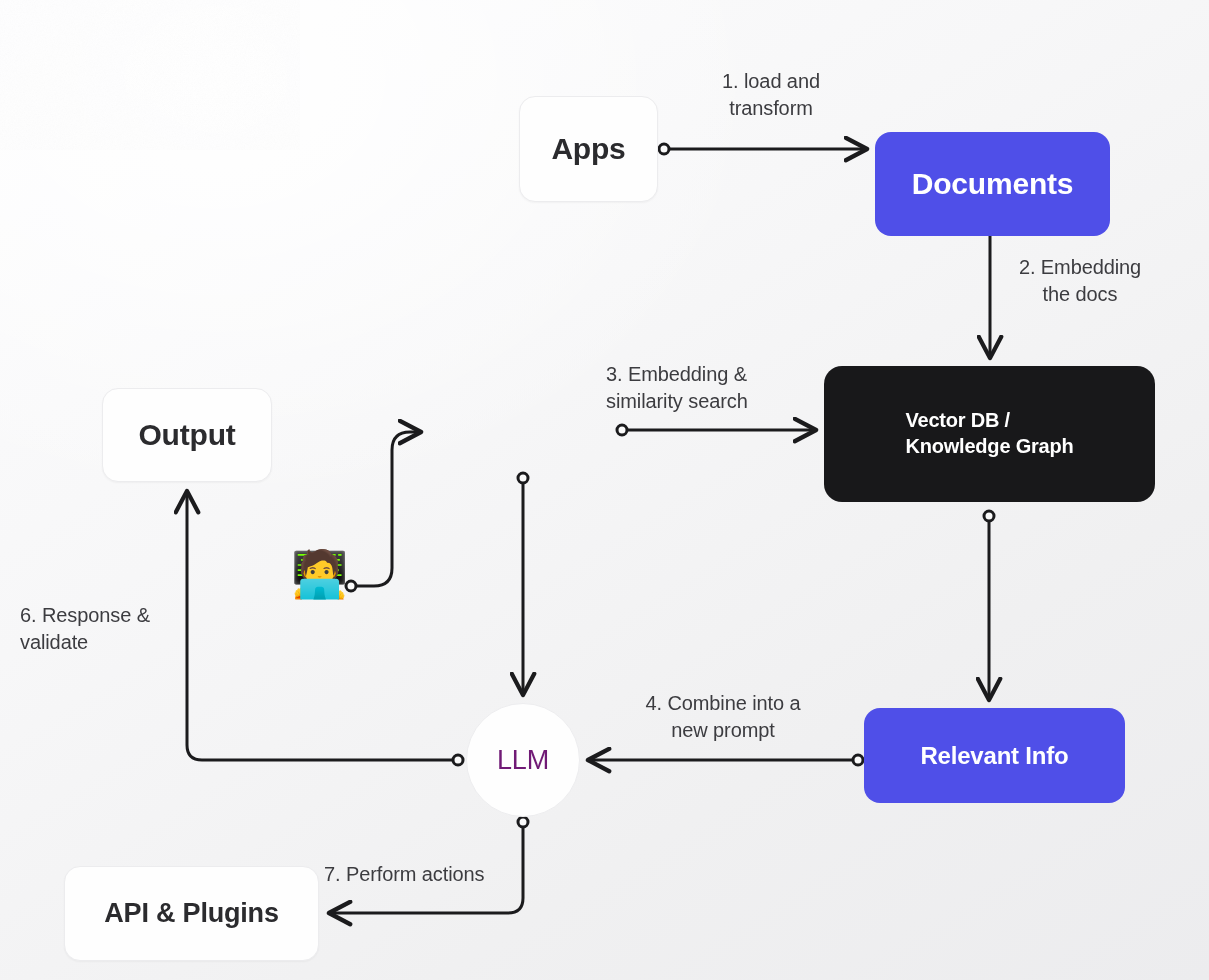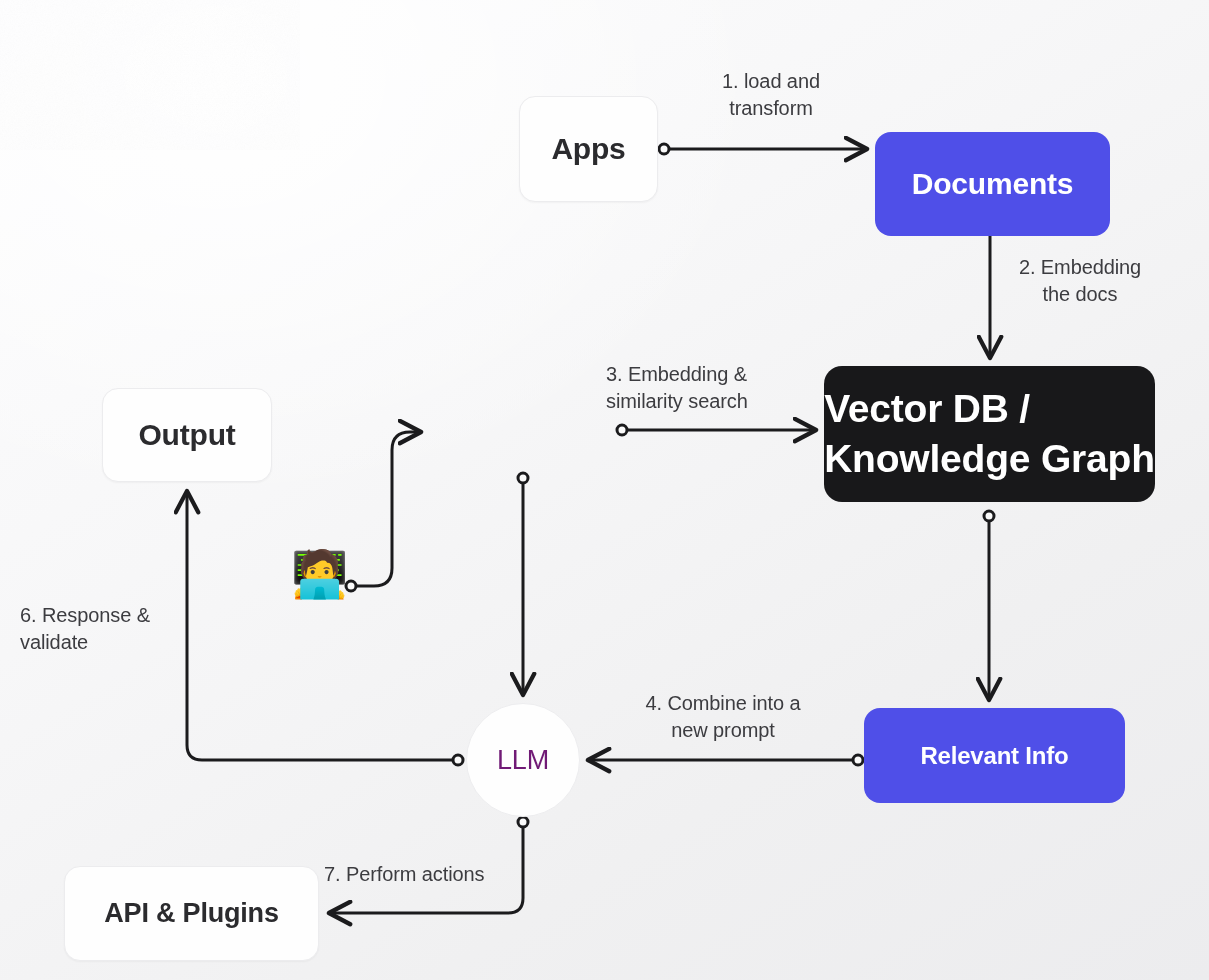--- a/index.html
+++ b/index.html
@@ -157,21 +157,21 @@
   </svg>
 
   <div class="node node-white" style="left:519px; top:96px; width:139px; height:106px; font-size:30px;">
     <span>Apps</span>
   </div>
 
   <div class="node node-blue" style="left:875px; top:96px; width:235px; height:104px; font-size:30px;margin-top:36px;">
     <span>Documents</span>
   </div>
 
-  <div class="node node-dark" style="left:824px; top:366px; width:331px; height:136px; font-size:39px;">
+  <div class="node node-dark" style="left:824px; top:366px; width:331px; height:136px; font-size:20px;">
     <span style="white-space:pre-line;">Vector DB /
 Knowledge Graph</span>
   </div>
 
 
   <div class="node node-white" style="left:102px; top:388px; width:170px; height:94px; font-size:30px;">
     <span>Output</span>
   </div>
 
   <div class="node node-circle" style="left:466px; top:703px; width:114px; height:114px; font-size:27px;">

